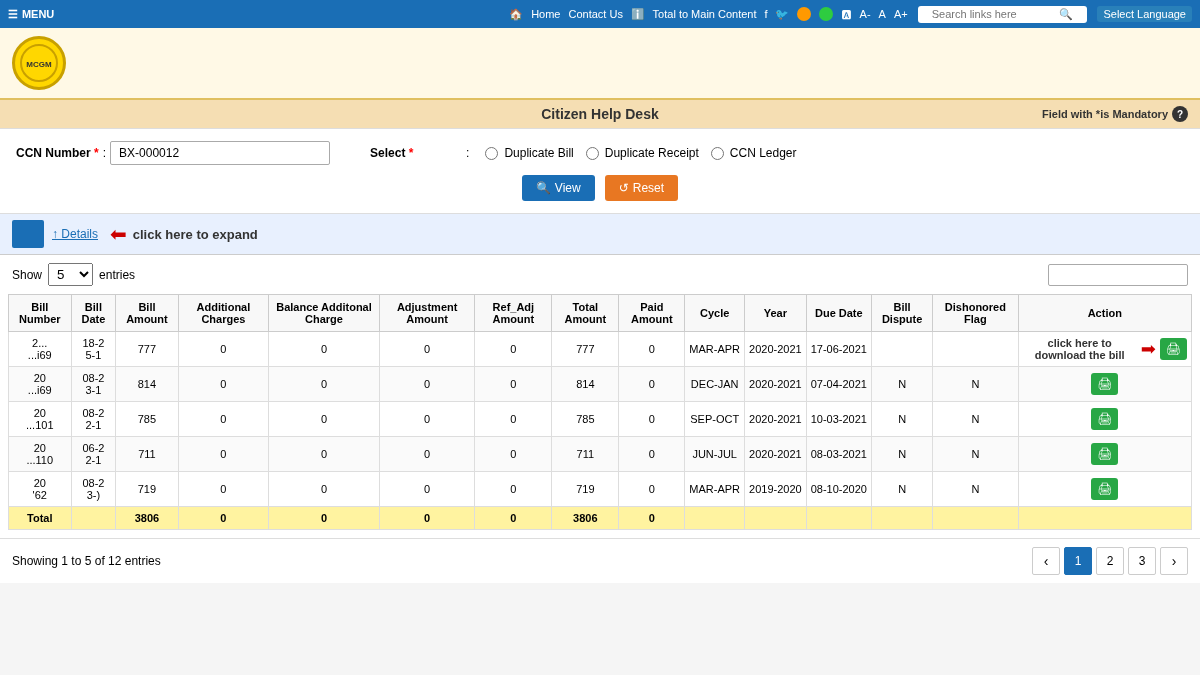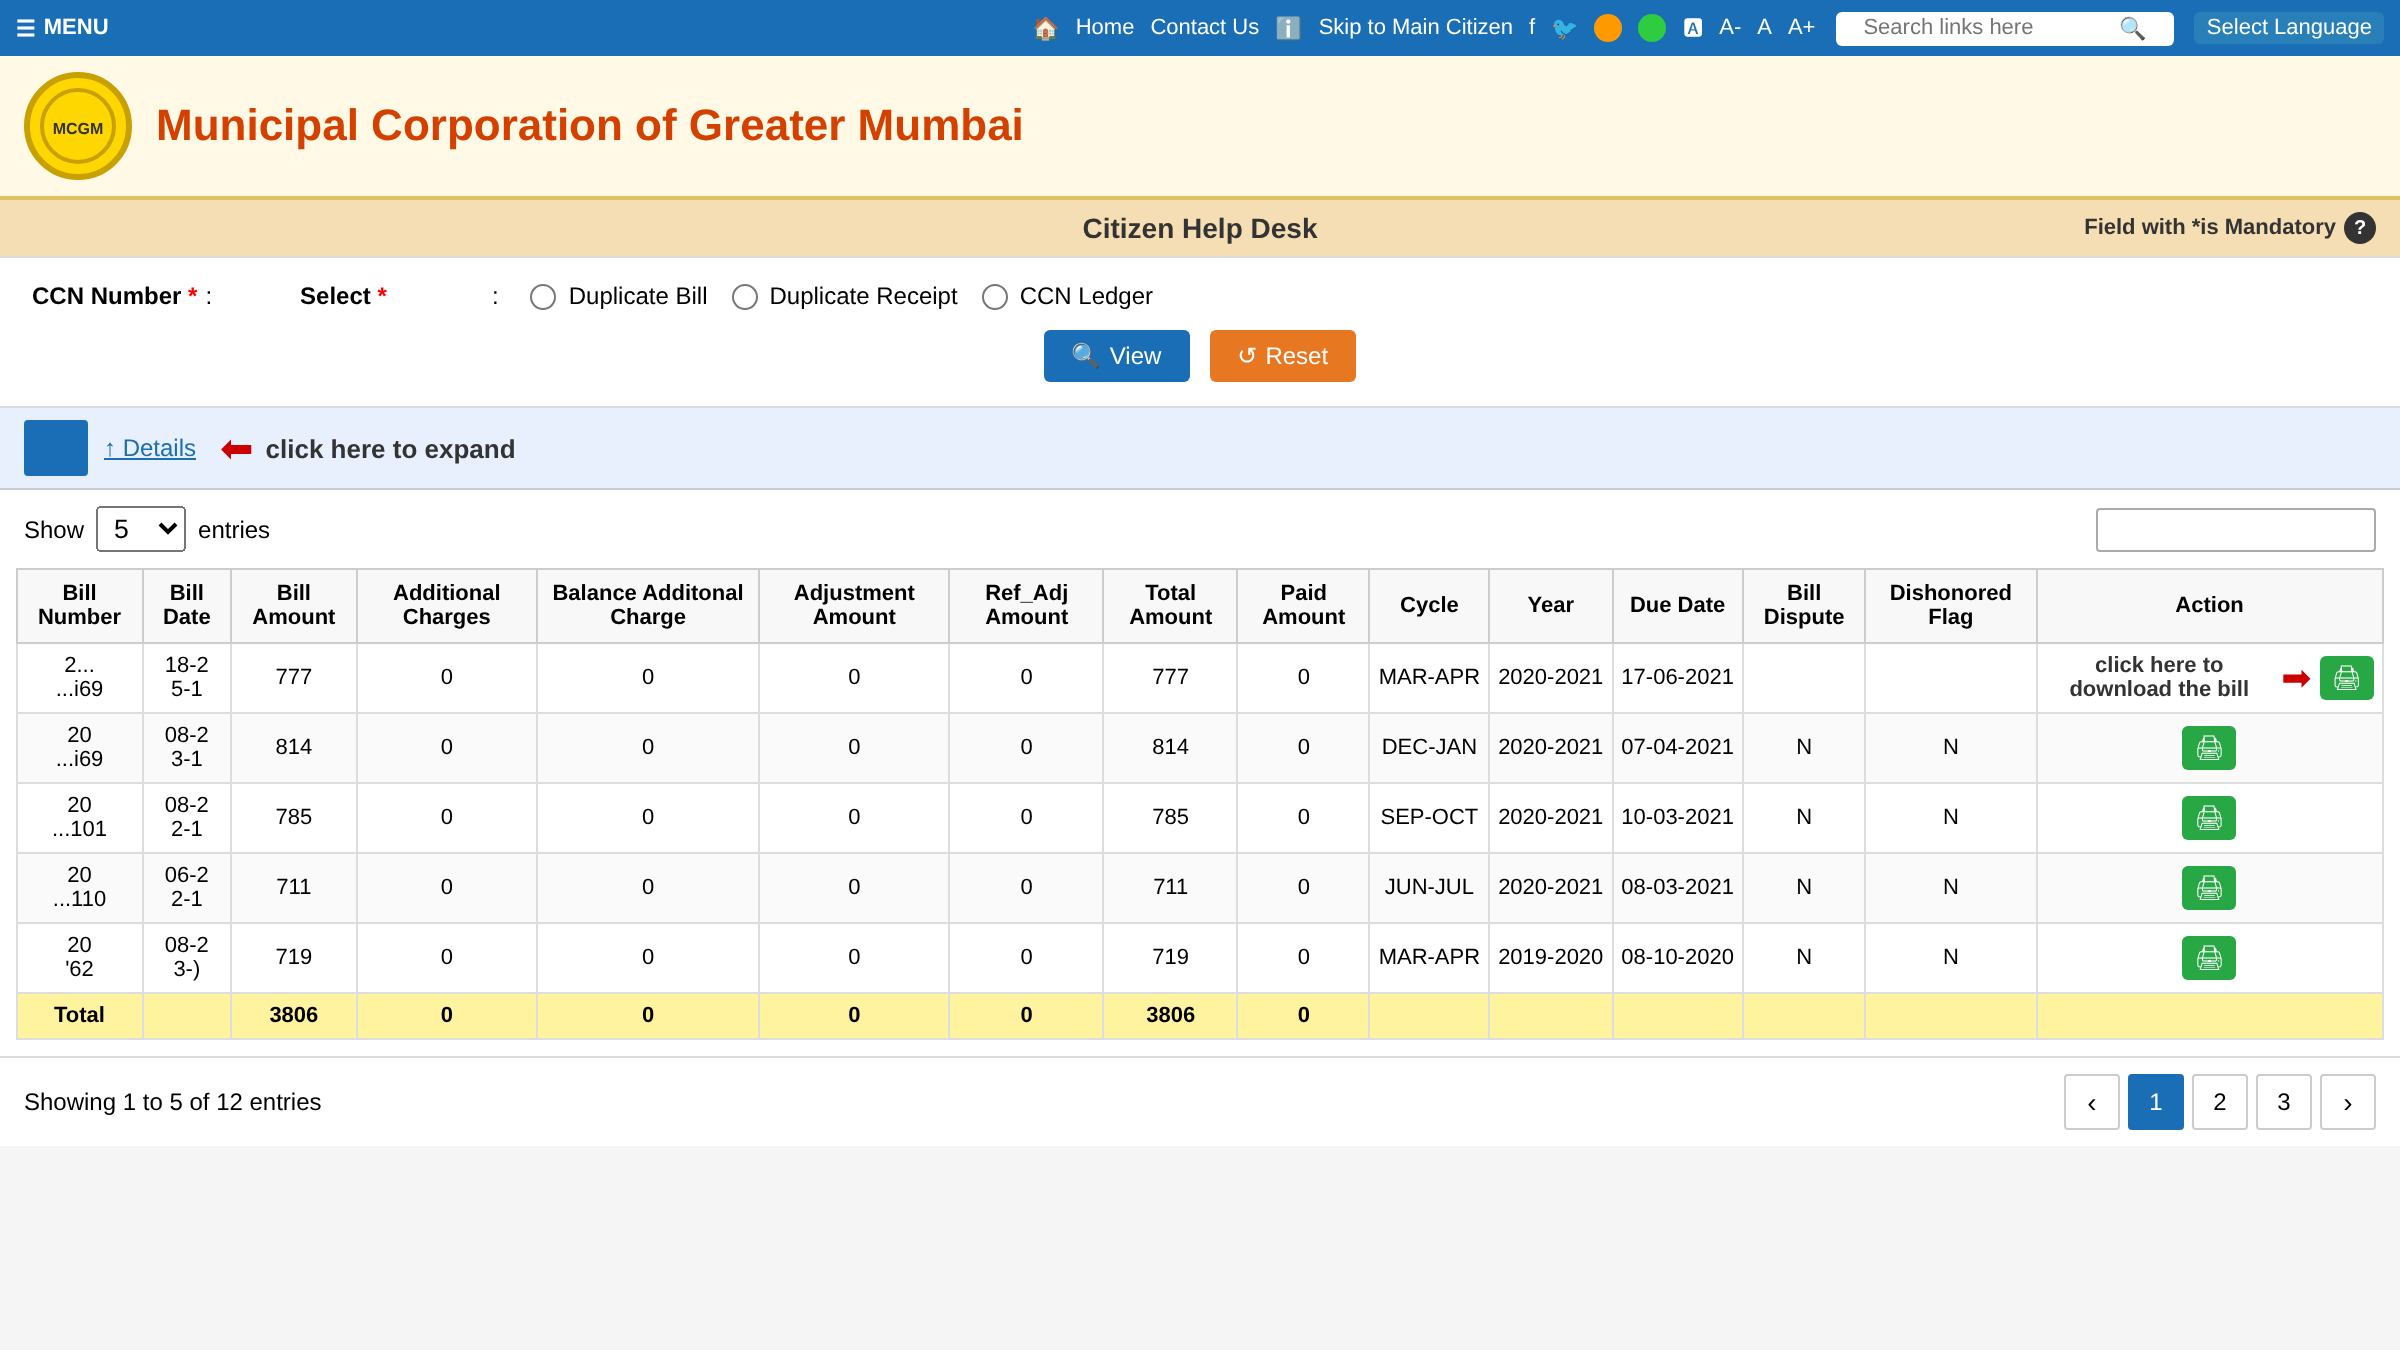--- a/index.html
+++ b/index.html
@@ -177,21 +177,21 @@
   <div class="menu-btn">
     <span>☰</span>
     <span>MENU</span>
   </div>
   <div class="spacer"></div>
   <div class="nav-links">
     <span>🏠</span>
     <a href="#" style="color:white;text-decoration:none;">Home</a>
     <a href="#" style="color:white;text-decoration:none;">Contact Us</a>
     <span>ℹ️</span>
-    <a href="#" style="color:white;text-decoration:none;">Skip to Main Citizen</a>
+    <a href="#" style="color:white;text-decoration:none;">Total to Main Content</a>
     <span style="cursor:pointer;">f</span>
     <span style="cursor:pointer;">🐦</span>
     <span style="background:#f90;width:14px;height:14px;border-radius:50%;display:inline-block;"></span>
     <span style="background:#2ecc40;width:14px;height:14px;border-radius:50%;display:inline-block;"></span>
     <span>🅰</span>
     <span style="cursor:pointer;">A-</span>
     <span style="cursor:pointer;">A</span>
     <span style="cursor:pointer;">A+</span>
   </div>
   <div class="search-box">
@@ -203,37 +203,37 @@
   </div>
 </div>
 
 <div class="header">
   <div class="header-logo">
     <svg width="40" height="40" viewBox="0 0 40 40">
       <circle cx="20" cy="20" r="18" fill="#ffd700" stroke="#c8a000" stroke-width="2"></circle>
       <text x="20" y="24" text-anchor="middle" font-size="8" fill="#333" font-weight="bold">MCGM</text>
     </svg>
   </div>
-  <div class="header-title">Municipal Corporation of Greater Mumbai</div>
 </div>
 
 <div class="help-desk-banner">
   <span>Citizen Help Desk</span>
   <div class="mandatory-note">
     <span>Field with *is Mandatory</span>
     <div class="info-btn">?</div>
   </div>
 </div>
 
 <div class="form-area">
   <div class="form-row">
     <span class="form-label">
       <span>CCN Number</span><span style="color:red;"> *</span>
     </span>
     <span class="form-colon">:</span>
+    <input type="text" class="form-input" value="BX-000012" style="">
     <div class="select-group">
       <span class="form-label">
         <span>Select</span><span style="color:red;"> *</span>
       </span>
       <span class="form-colon">:</span>
       <div class="radio-group">
         <input type="radio" name="select-option" id="dup-bill" style="">
         <label for="dup-bill">Duplicate Bill</label>
       </div>
       <div class="radio-group">

